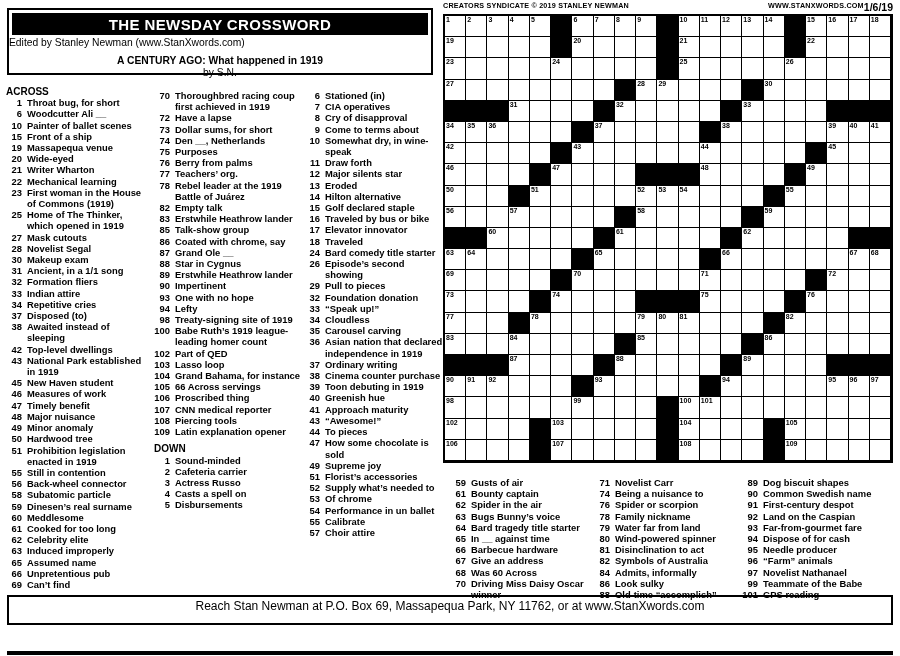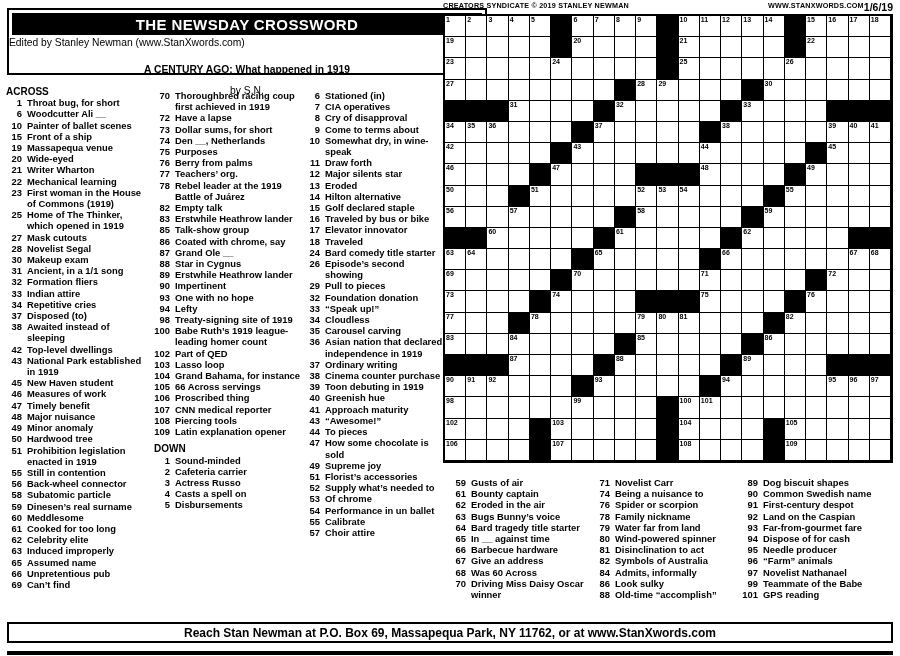--- a/index.html
+++ b/index.html
@@ -1,26 +1,26 @@
 <!DOCTYPE html>
 <html><head>
 <meta charset="utf-8">
 <style>
   html,body{margin:0;padding:0;background:#e8e8e8}
   .page{position:relative;width:900px;height:656px;background:#ffffff;
         font-family:"Liberation Sans",sans-serif;color:#000;overflow:hidden}
 
   
-  .title-box{position:absolute;left:7px;top:8px;width:480px;height:67px;
+  .title-box{position:absolute;left:7px;top:8px;width:426px;height:67px;
              border:2px solid #000;box-sizing:border-box;background:#fff}
   .title-bar{margin:3px 3px 2px 3px;background:#000;color:#fff;text-align:center;
              font-weight:bold;font-size:15px;letter-spacing:.4px;padding:3px 0 2px}
   .edited{text-align:left;font-size:10.3px;margin-top:1px}
-  .theme{text-align:center;font-size:10.3px;font-weight:bold;margin-top:16px}
-  .byline{text-align:center;font-size:10.3px;margin-top:10px}
+  .theme{text-align:center;font-size:10.3px;font-weight:bold;margin-top:7px}
+  .byline{text-align:center;font-size:10.3px;margin-top:1px}
 
   
   .clue-col{position:absolute;font-size:9.4px;line-height:11.2px;font-weight:bold}
   .col-1{left:6px;top:86px;width:144px}
   .col-2{left:154px;top:90px;width:148px}
   .col-3{left:304px;top:90px;width:140px}
   .col-b1{left:450px;top:477px;width:142px}
   .col-b2{left:594px;top:477px;width:147px}
   .col-b3{left:742px;top:477px;width:153px}
   .clue-heading{font-size:10px;font-weight:bold}
@@ -40,23 +40,23 @@
   
   .grid{position:absolute;left:443px;top:14px;width:450px;height:449px;
         display:grid;grid-template-columns:repeat(21,1fr);grid-template-rows:repeat(21,1fr);
         border:2px solid #000;box-sizing:border-box;background:#fff}
   .cell{border-right:1px solid #000;border-bottom:1px solid #000;
         position:relative;box-sizing:border-box;background:#fff}
   .cell.black{background:#000}
   .num{position:absolute;top:-1px;left:1px;font-size:7px;font-weight:bold;line-height:9px}
 
   
-  .footer-box{position:absolute;left:7px;top:622px;width:886px;height:21px;
+  .footer-box{position:absolute;left:7px;top:595px;width:886px;height:30px;
               border:2px solid #000;box-sizing:border-box;text-align:center;
-              font-weight:bold;font-size:12px;line-height:18px}
+              font-weight:normal;font-size:12px;line-height:18px}
   .bottom-bar{position:absolute;left:7px;top:651px;width:886px;height:4px;background:#000}
 </style>
 </head>
 <body>
 
 <div class="page">
 
   <div class="title-box">
     <div class="title-bar">THE NEWSDAY CROSSWORD</div>
     <div class="edited">Edited by Stanley Newman (www.StanXwords.com)</div>
@@ -1177,21 +1177,21 @@
       <div class="clue">
         <span class="cn">59</span>
         <span class="ct">Gusts of air</span>
       </div>
       <div class="clue">
         <span class="cn">61</span>
         <span class="ct">Bounty captain</span>
       </div>
       <div class="clue">
         <span class="cn">62</span>
-        <span class="ct">Eroded in the air</span>
+        <span class="ct">Spider in the air</span>
       </div>
       <div class="clue">
         <span class="cn">63</span>
         <span class="ct">Bugs Bunny’s voice</span>
       </div>
       <div class="clue">
         <span class="cn">64</span>
         <span class="ct">Bard tragedy title starter</span>
       </div>
       <div class="clue">

